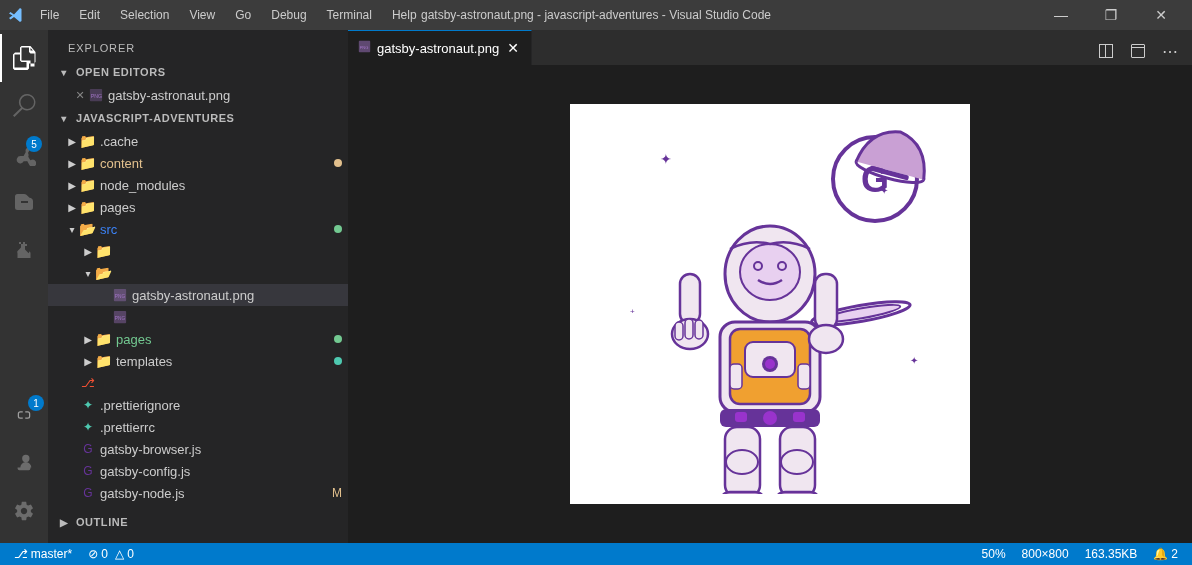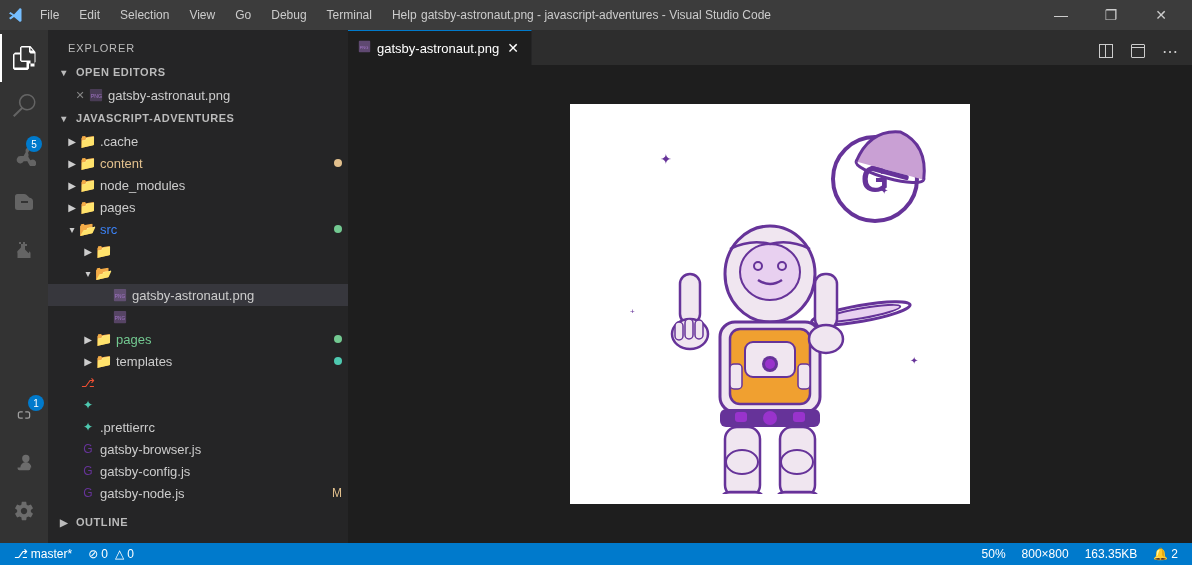--- a/index.html
+++ b/index.html
@@ -537,20 +537,21 @@
       <div class="tree-item">
         <div class="tree-indent" style="width:16px"></div>
         <div class="tree-arrow" style="opacity:0">▶</div>
         <div class="tree-icon" style="color:#f05033;font-size:12px;">⎇</div>
       </div>
 
       <div class="tree-item">
         <div class="tree-indent" style="width:16px"></div>
         <div class="tree-arrow" style="opacity:0">▶</div>
         <div class="tree-icon" style="color:#4ec9b0;font-size:12px;">✦</div>
+        <span class="tree-label">.prettierignore</span>
       </div>
 
       <div class="tree-item">
         <div class="tree-indent" style="width:16px"></div>
         <div class="tree-arrow" style="opacity:0">▶</div>
         <div class="tree-icon" style="color:#4ec9b0;font-size:12px;">✦</div>
         <span class="tree-label">.prettierrc</span>
       </div>
 
       <div class="tree-item">

